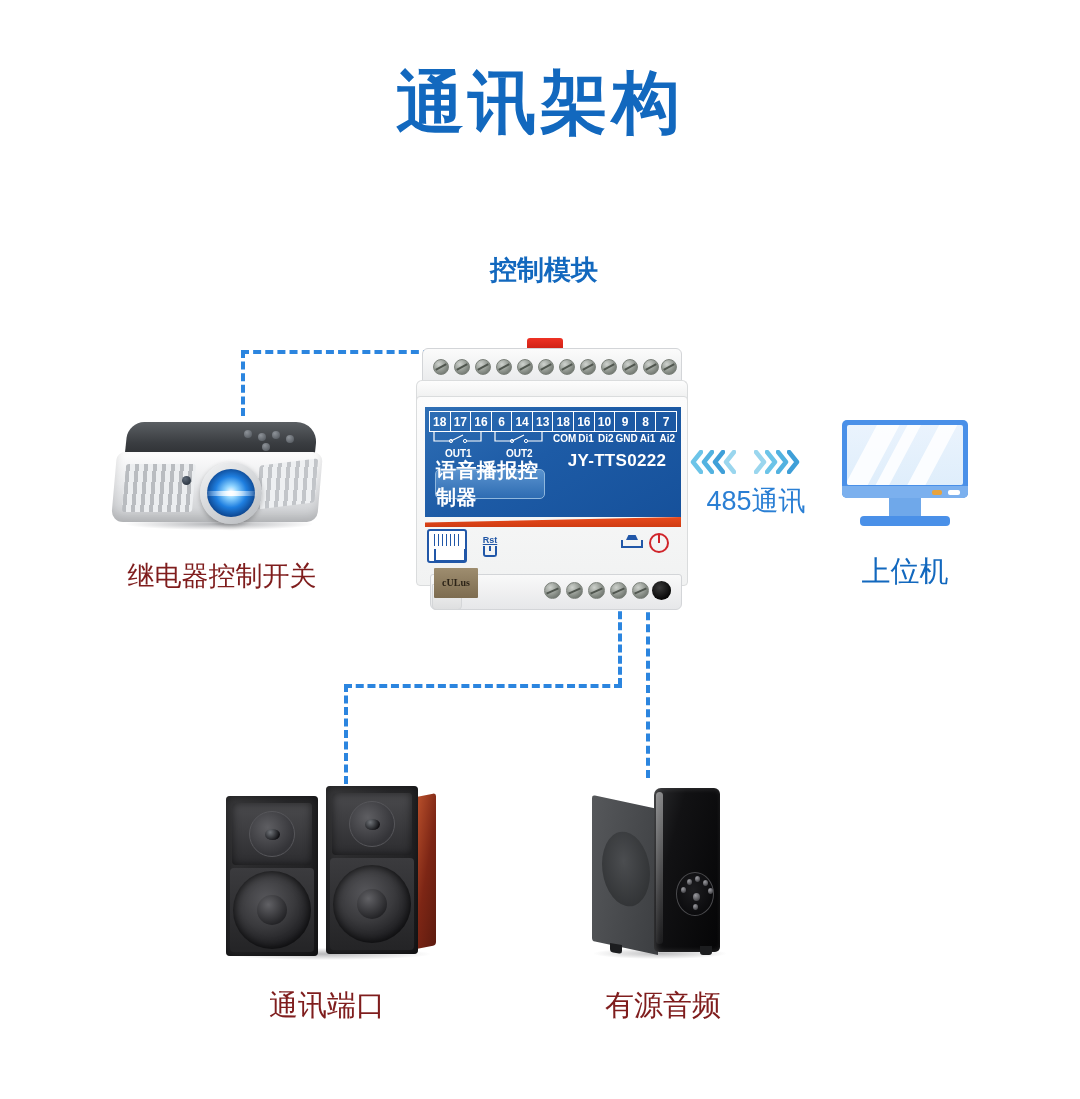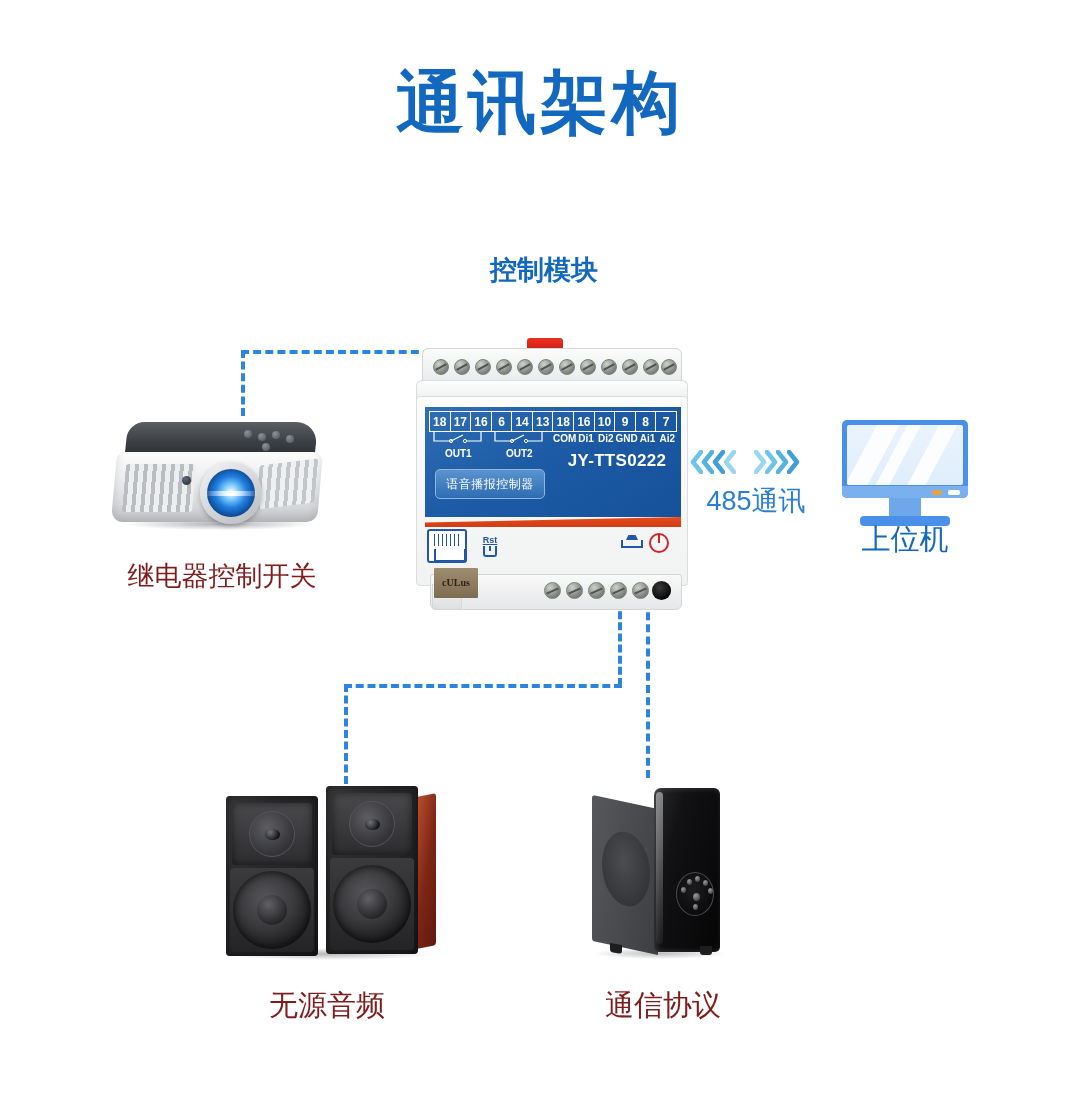--- a/index.html
+++ b/index.html
@@ -165,21 +165,21 @@
   
   #nameplate {
     position: absolute; left: 10px; top: 62px;
     width: 110px; height: 30px;
     background: linear-gradient(#5a93cf,#2e6cb2);
     border: 1px solid #8fb7dd;
     border-radius: 5px;
     display: flex; align-items: center; justify-content: center;
   }
   #nameplate span {
-    color: #ffffff; font-size: 12px; font-weight: normal; letter-spacing: 0.5px;
+    color: #ffffff; font-size: 20px; font-weight: bold; letter-spacing: 0.5px;
   }
   
   #lowerface {
     position: absolute; left: 8px; top: 130px;
     width: 256px; height: 52px;
   }
   #rj45 {
     position: absolute; left: 2px; top: 2px;
     width: 40px; height: 34px;
     border: 2px solid #2157a8; border-radius: 3px;
@@ -660,21 +660,21 @@
     <div class="glare" style="left:10px;"></div>
     <div class="glare" style="left:40px; width:12px;"></div>
     <div class="glare" style="left:72px; width:16px;"></div>
   </div>
   <div id="mon-base-strip"></div>
   <div id="led-amber"></div>
   <div id="led-white"></div>
   <div id="mon-neck"></div>
   <div id="mon-foot"></div>
 </div>
-<div class="caption blue-dark" style="left:800px; top:520px; width:210px; font-size:29px;">上位机</div>
+<div class="caption blue-dark" style="left:800px; top:552px; width:210px; font-size:29px;">上位机</div>
 
 <div id="speakers">
   <div id="sp-shadow"></div>
 
   <div class="sp-box" style="left:108px; top:4px; width:110px; height:170px;">
     <div class="sp-wood"></div>
     <div class="sp-front" style="left:0;">
       <div class="sp-tw-panel">
         <div class="sp-tw-circle">
           <div class="sp-tw-dome"></div>
@@ -692,33 +692,33 @@
         <div class="sp-tw-circle">
           <div class="sp-tw-dome"></div>
         </div>
       </div>
       <div class="sp-wf-panel" style="height:84px;">
         <div class="sp-wf"></div>
       </div>
     </div>
   </div>
 </div>
-<div class="caption" style="left:212px; top:986px; width:230px; font-size:29px;">无源音频</div>
+<div class="caption" style="left:212px; top:986px; width:230px; font-size:29px;">通讯端口</div>
 
 <div id="subwoofer">
   <div id="sub-shadow"></div>
   <div id="sub-side"></div>
   <div id="sub-side-cone"></div>
   <div id="sub-foot-l"></div>
   <div id="sub-front"></div>
   <div id="sub-glare"></div>
   <div id="sub-dial">
     <div class="sub-led" style="left:4px;  top:14px;"></div>
     <div class="sub-led" style="left:10px; top:6px;"></div>
     <div class="sub-led" style="left:18px; top:3px;"></div>
     <div class="sub-led" style="left:26px; top:7px;"></div>
     <div class="sub-led" style="left:31px; top:15px;"></div>
     <div class="sub-led" style="left:16px; top:20px; width:7px; height:8px;"></div>
     <div class="sub-led" style="left:16px; top:31px;"></div>
   </div>
   <div id="sub-foot-r"></div>
 </div>
-<div class="caption" style="left:548px; top:986px; width:230px; font-size:29px;">通信协议</div>
+<div class="caption" style="left:548px; top:986px; width:230px; font-size:29px;">有源音频</div>
 
 </body></html>

